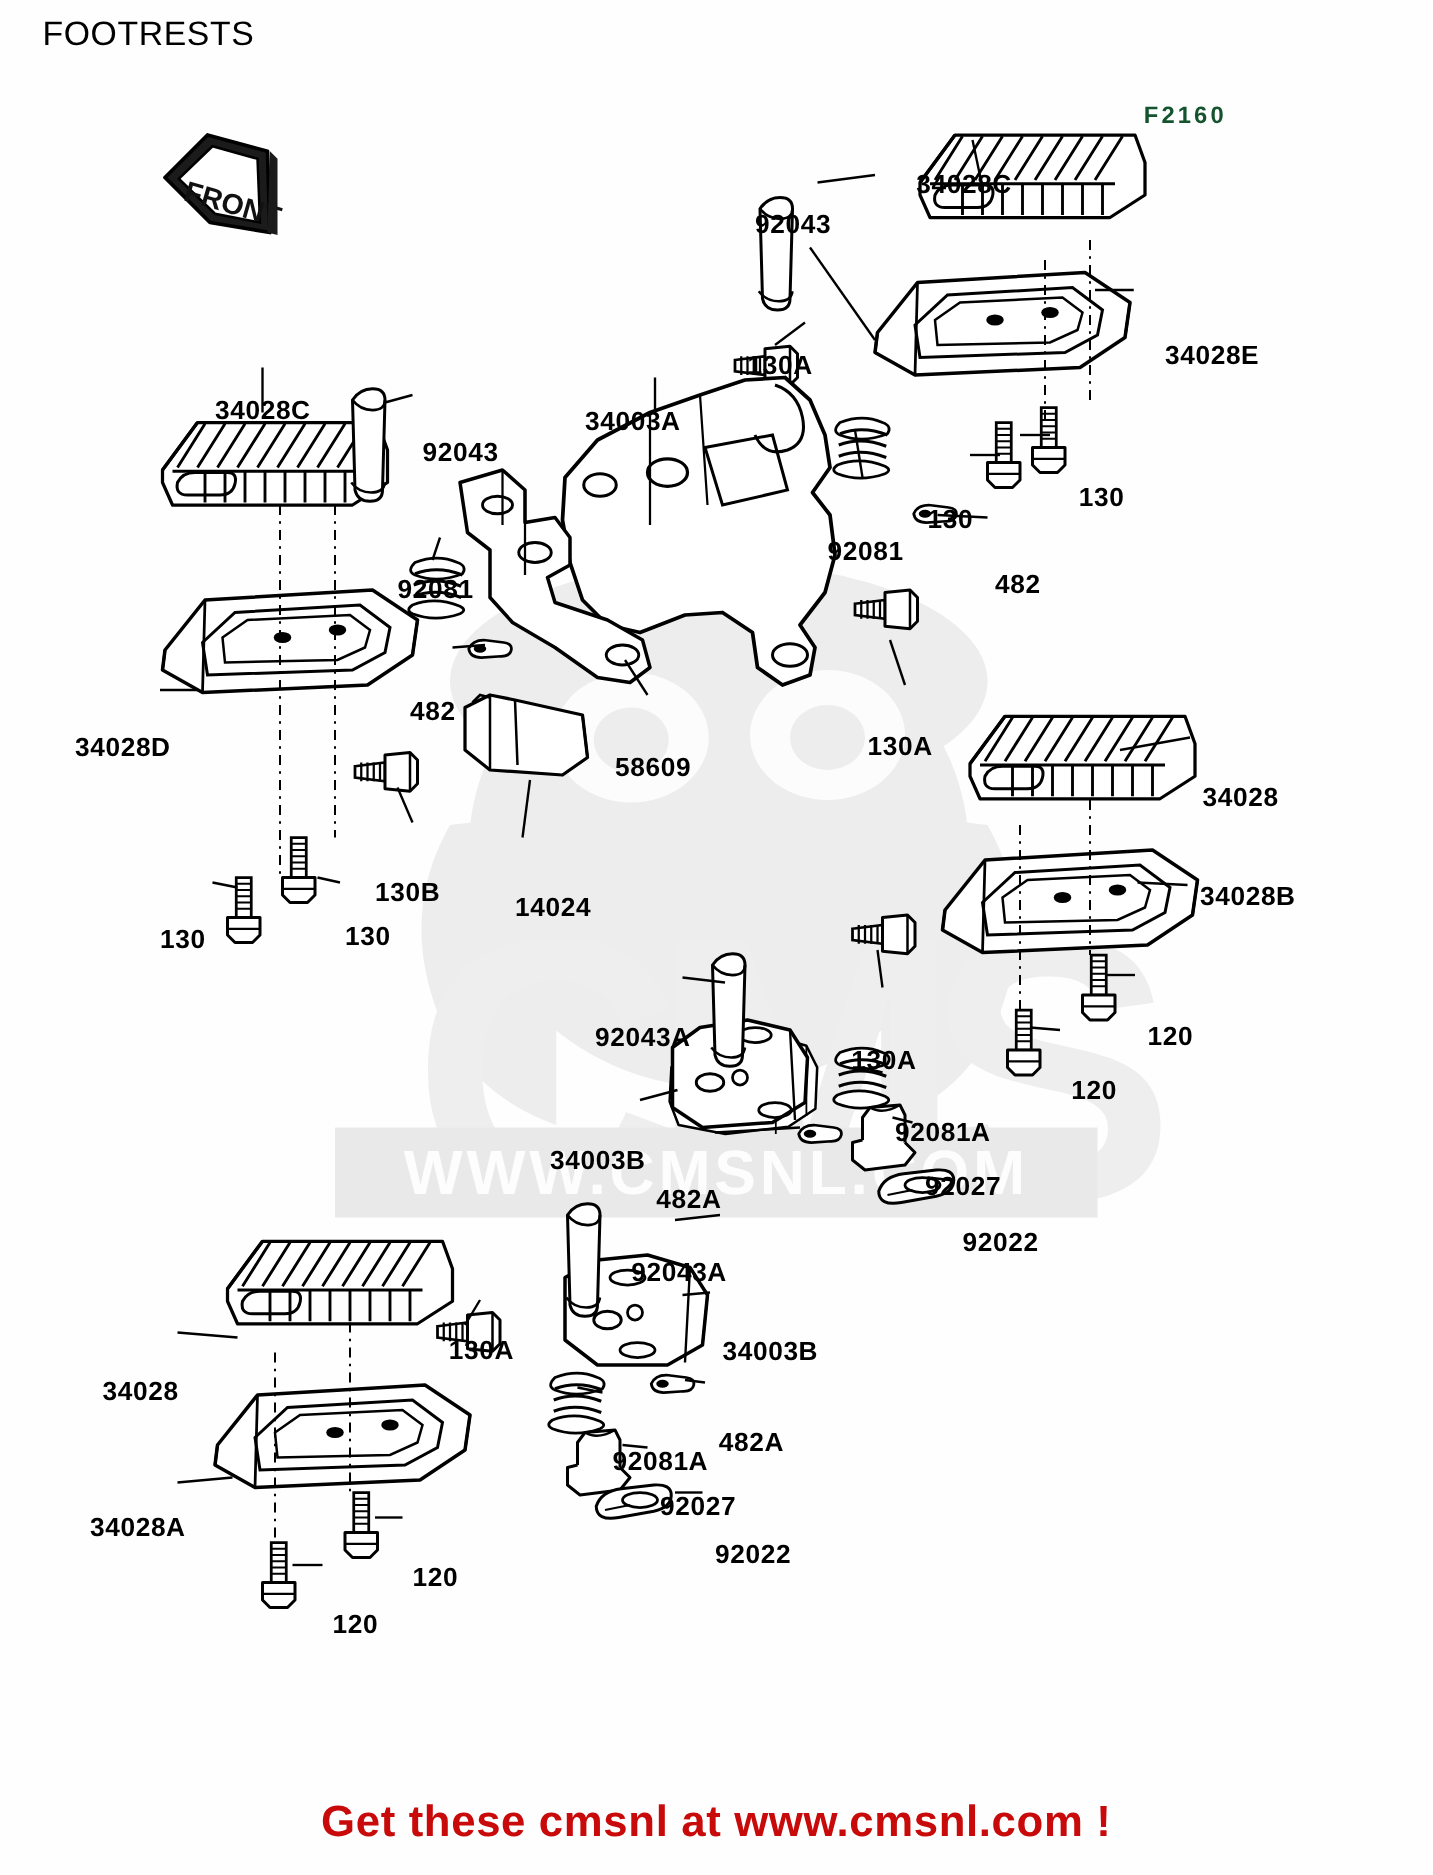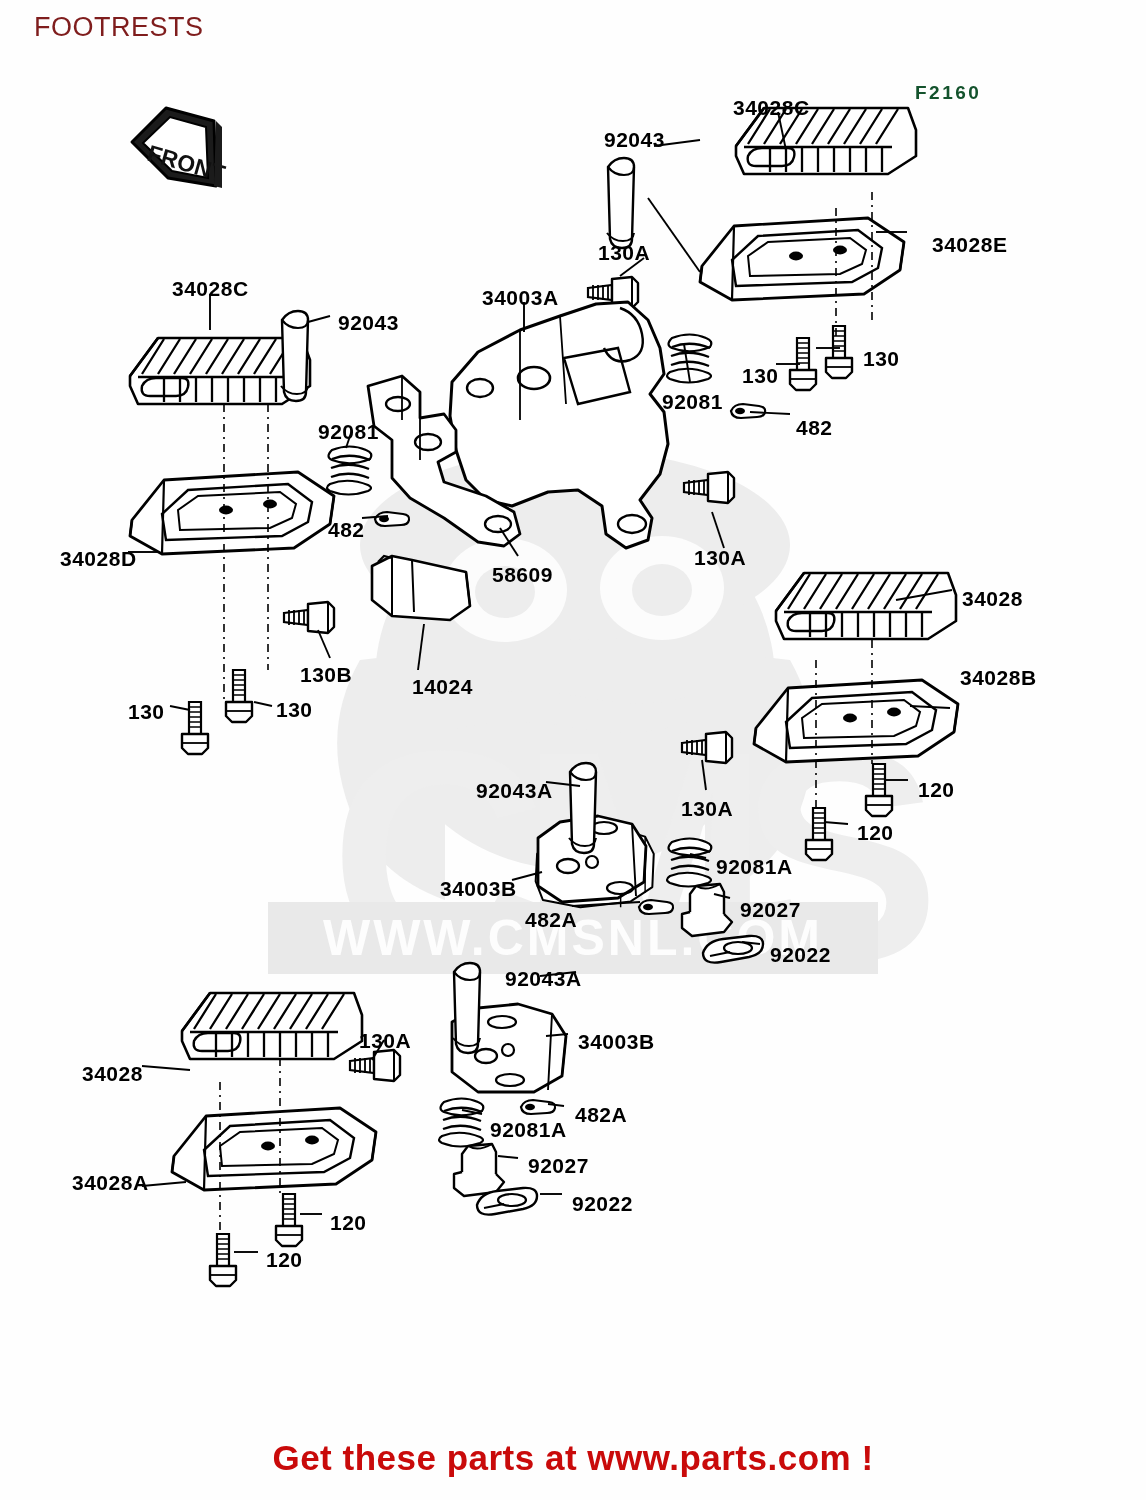--- a/index.html
+++ b/index.html
@@ -1,41 +1,41 @@
 <!DOCTYPE html>
 <html><head>
 <meta charset="utf-8">
 <style>
   html,body{margin:0;padding:0;background:#fff;}
   body{width:1146px;height:1500px;position:relative;overflow:hidden;
        font-family:"Liberation Sans",sans-serif;}
   #page{position:absolute;inset:0;background:#fefefe;}
 
   
-  .title{position:absolute;left:34px;top:12px;font-size:27px;color:#7f1d1d;
+  .title{position:absolute;left:34px;top:12px;font-size:27px;color:#000000;
          letter-spacing:.5px;font-weight:400;}
   .figcode{position:absolute;left:915px;top:82px;font-size:19px;color:#14532d;
            font-weight:700;letter-spacing:2.5px;
            font-family:Liberation Sans, sans-serif;}
 
   
   #wm{position:absolute;left:0;top:0;width:1146px;height:1500px;
       pointer-events:none;}
   .wm-band{position:absolute;left:268px;top:902px;width:610px;height:72px;
            background:#e9e9e9;}
   .wm-url{position:absolute;left:268px;top:906px;width:610px;height:64px;
           color:#fdfdfd;font-size:50px;font-weight:700;letter-spacing:3px;
           display:flex;align-items:center;justify-content:center;}
 
   
   svg.art{position:absolute;left:0;top:0;width:1146px;height:1500px;}
 
   
   .lbl{position:absolute;font-size:21px;color:#000;font-weight:700;
-       letter-spacing:.5px;white-space:nowrap;}
+       letter-spacing:.5px;white-space:nowrap;margin-top:40px;}
 
   
   .footer{position:absolute;left:0;top:1438px;width:1146px;text-align:center;
           color:#c90a0a;font-size:35px;font-weight:700;letter-spacing:.5px;}
 </style>
 </head>
 <body>
 
 <div id="page">
 
@@ -407,21 +407,21 @@
   <div id="labels">
       <div class="lbl" style="left: 172px; top: 277px;">34028C</div>
       <div class="lbl" style="left: 338px; top: 311px;">92043</div>
       <div class="lbl" style="left: 318px; top: 420px;">92081</div>
       <div class="lbl" style="left: 328px; top: 518px;">482</div>
       <div class="lbl" style="left: 60px; top: 547px;">34028D</div>
       <div class="lbl" style="left: 128px; top: 700px;">130</div>
       <div class="lbl" style="left: 276px; top: 698px;">130</div>
       <div class="lbl" style="left: 300px; top: 663px;">130B</div>
       <div class="lbl" style="left: 412px; top: 675px;">14024</div>
-      <div class="lbl" style="left: 482px; top: 286px;">34003A</div>
+      <div class="lbl" style="left: 468px; top: 286px;">34003A</div>
       <div class="lbl" style="left: 492px; top: 563px;">58609</div>
       <div class="lbl" style="left: 604px; top: 128px;">92043</div>
       <div class="lbl" style="left: 598px; top: 241px;">130A</div>
       <div class="lbl" style="left: 662px; top: 390px;">92081</div>
       <div class="lbl" style="left: 742px; top: 364px;">130</div>
       <div class="lbl" style="left: 863px; top: 347px;">130</div>
       <div class="lbl" style="left: 796px; top: 416px;">482</div>
       <div class="lbl" style="left: 694px; top: 546px;">130A</div>
       <div class="lbl" style="left: 733px; top: 96px;">34028C</div>
       <div class="lbl" style="left: 932px; top: 233px;">34028E</div>
@@ -442,14 +442,14 @@
       <div class="lbl" style="left: 82px; top: 1062px;">34028</div>
       <div class="lbl" style="left: 575px; top: 1103px;">482A</div>
       <div class="lbl" style="left: 490px; top: 1118px;">92081A</div>
       <div class="lbl" style="left: 528px; top: 1154px;">92027</div>
       <div class="lbl" style="left: 572px; top: 1192px;">92022</div>
       <div class="lbl" style="left: 72px; top: 1171px;">34028A</div>
       <div class="lbl" style="left: 330px; top: 1211px;">120</div>
       <div class="lbl" style="left: 266px; top: 1248px;">120</div>
     </div>
 
-  <div class="footer">Get these parts at www.parts.com !</div>
+  <div class="footer">Get these cmsnl at www.cmsnl.com !</div>
 </div>
 
 </body></html>

